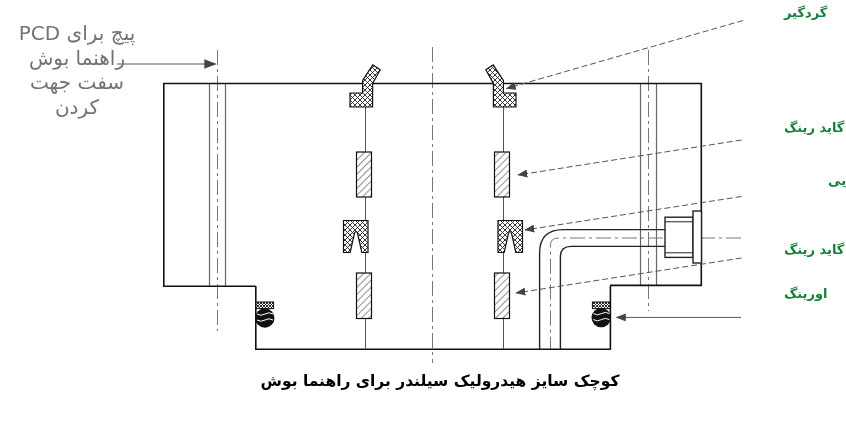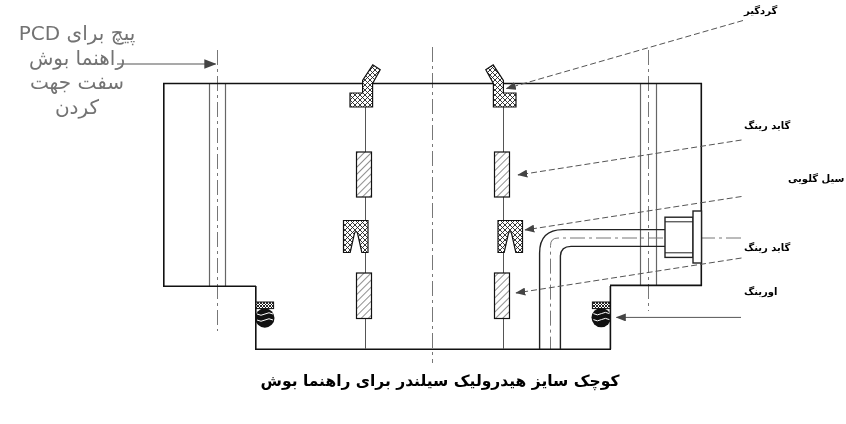--- a/index.html
+++ b/index.html
@@ -2,22 +2,22 @@
 <html><head>
 <meta charset="utf-8">
 <style>
   html,body{margin:0;padding:0;background:#fff;}
   .stage{
     position:relative;width:846px;height:424px;background:#ffffff;overflow:hidden;
     font-family:"DejaVu Sans","Liberation Sans",sans-serif;color:#000;
   }
   .stage svg{position:absolute;left:0;top:0;}
   .lbl{
-    position:absolute;font-weight:bold;font-size:10px;white-space:nowrap;
-    direction:ltr;unicode-bidi:plaintext;color:#000000;
+    position:absolute;font-weight:bold;font-size:13px;white-space:nowrap;
+    direction:ltr;unicode-bidi:plaintext;color:#15803d;margin-left:40px;
   }
   .pcd-note{
     position:absolute;left:6px;top:21px;width:142px;text-align:center;
     font-weight:normal;font-size:20px;line-height:24.5px;color:#737373;direction:ltr;
   }
   .caption{
     position:absolute;left:240px;top:372px;width:400px;text-align:center;
     font-weight:bold;font-size:15.5px;color:#000;direction:ltr;
   }
 </style>

